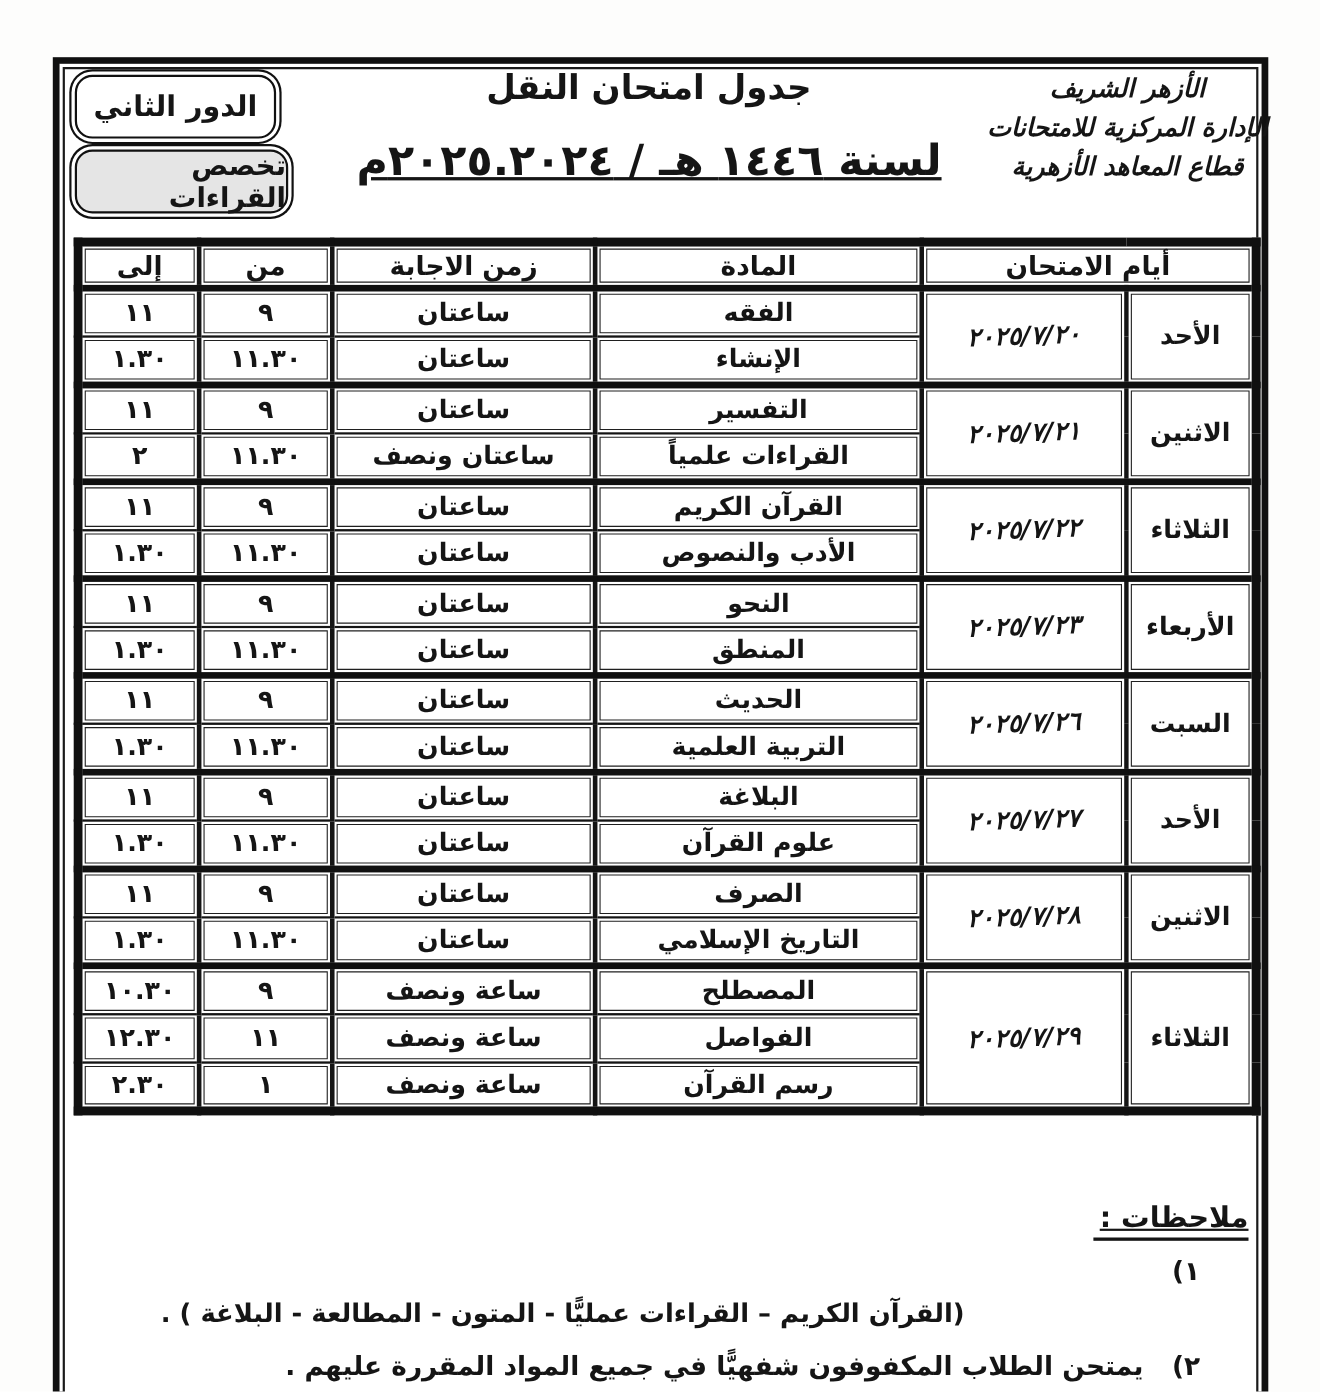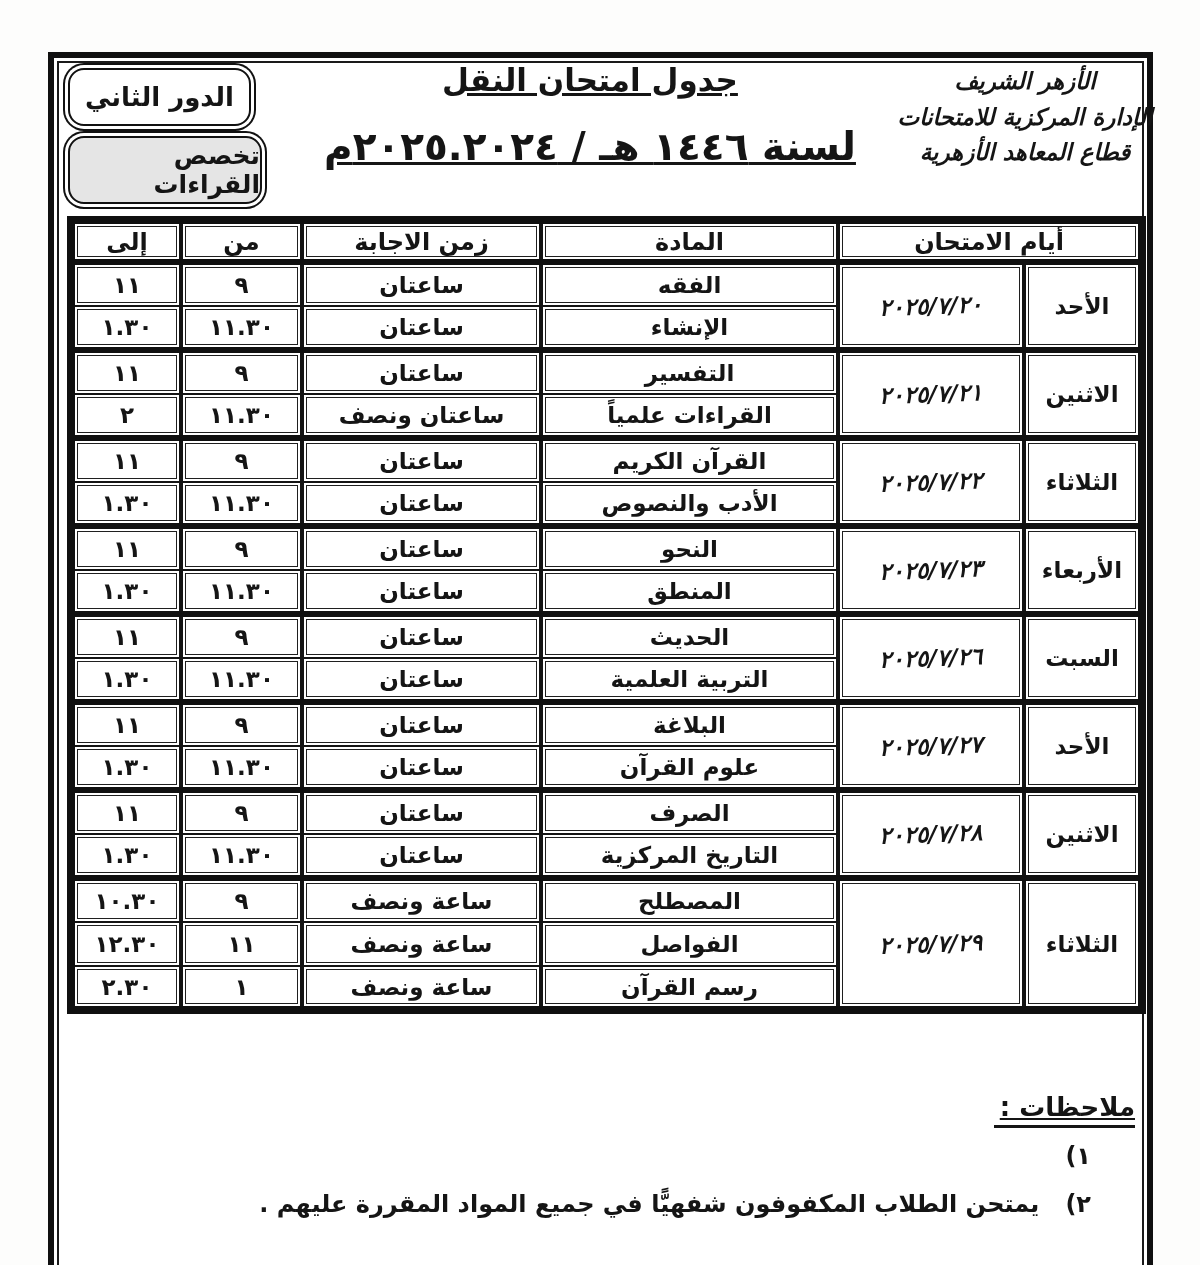--- a/index.html
+++ b/index.html
@@ -18,27 +18,27 @@
   }
   
   .tag-box{
     position:absolute;box-sizing:border-box;
     border:2px solid #111;border-radius:16px;
     box-shadow:0 0 0 3px #fff, 0 0 0 5px #111;
     display:flex;align-items:center;justify-content:center;
     direction:rtl;font-weight:bold;background:#fff;
   }
   .round-box{left:68px;top:68px;width:183px;height:58px;font-size:26px;}
-  .spec-box{left:68px;top:136px;width:194px;height:68px;font-size:25px;background:#e5e5e5;}
+  .spec-box{left:68px;top:136px;width:194px;height:58px;font-size:25px;background:#e5e5e5;}
   
   .titles{
     position:absolute;left:300px;top:62px;width:580px;
     direction:rtl;text-align:center;font-weight:bold;
   }
-  .title-1{font-size:31px;text-decoration:underline;}
+  .title-1{font-size:31px;}
   .title-2{font-size:29px;margin-top:13px;}
   .title-3{font-size:39px;margin-top:26px;text-decoration:underline;}
   
   .org{
     position:absolute;left:894px;top:64px;width:262px;
     direction:rtl;text-align:center;font-weight:bold;font-style:italic;
     font-size:23px;line-height:1.55;letter-spacing:.5px;
   }
   
   table.sched{
@@ -222,21 +222,21 @@
   <tbody class="band">
     <tr>
       <td class="c-day" rowspan="2">الاثنين</td>
       <td class="c-date" rowspan="2"><span class="date-text">٢٠٢٥/٧/٢٨</span></td>
       <td>الصرف</td>
       <td>ساعتان</td>
       <td class="c-num">٩</td>
       <td class="c-num">١١</td>
     </tr>
     <tr>
-      <td>التاريخ المركزية</td>
+      <td>التاريخ الإسلامي</td>
       <td>ساعتان</td>
       <td class="c-num">١١.٣٠</td>
       <td class="c-num">١.٣٠</td>
     </tr>
   </tbody>
 
   <tbody class="band">
     <tr>
       <td class="c-day" rowspan="3">الثلاثاء</td>
       <td class="c-date" rowspan="3"><span class="date-text">٢٠٢٥/٧/٢٩</span></td>
@@ -258,17 +258,20 @@
       <td class="c-num">٢.٣٠</td>
     </tr>
   </tbody>
 </table>
 
 <div class="notes">
   <span class="notes-heading">ملاحظات :</span>
   <div class="note-line note-1">
     <span class="note-num">١)</span>
   </div>
+  <div class="note-line note-sub">
+    <span>(القرآن الكريم – القراءات عمليًّا - المتون - المطالعة - البلاغة ) .</span>
+  </div>
   <div class="note-line note-2">
     <span class="note-num">٢)</span>
     <span>يمتحن الطلاب المكفوفون شفهيًّا في جميع المواد المقررة عليهم .</span>
   </div>
 </div>
 
 </body></html>

